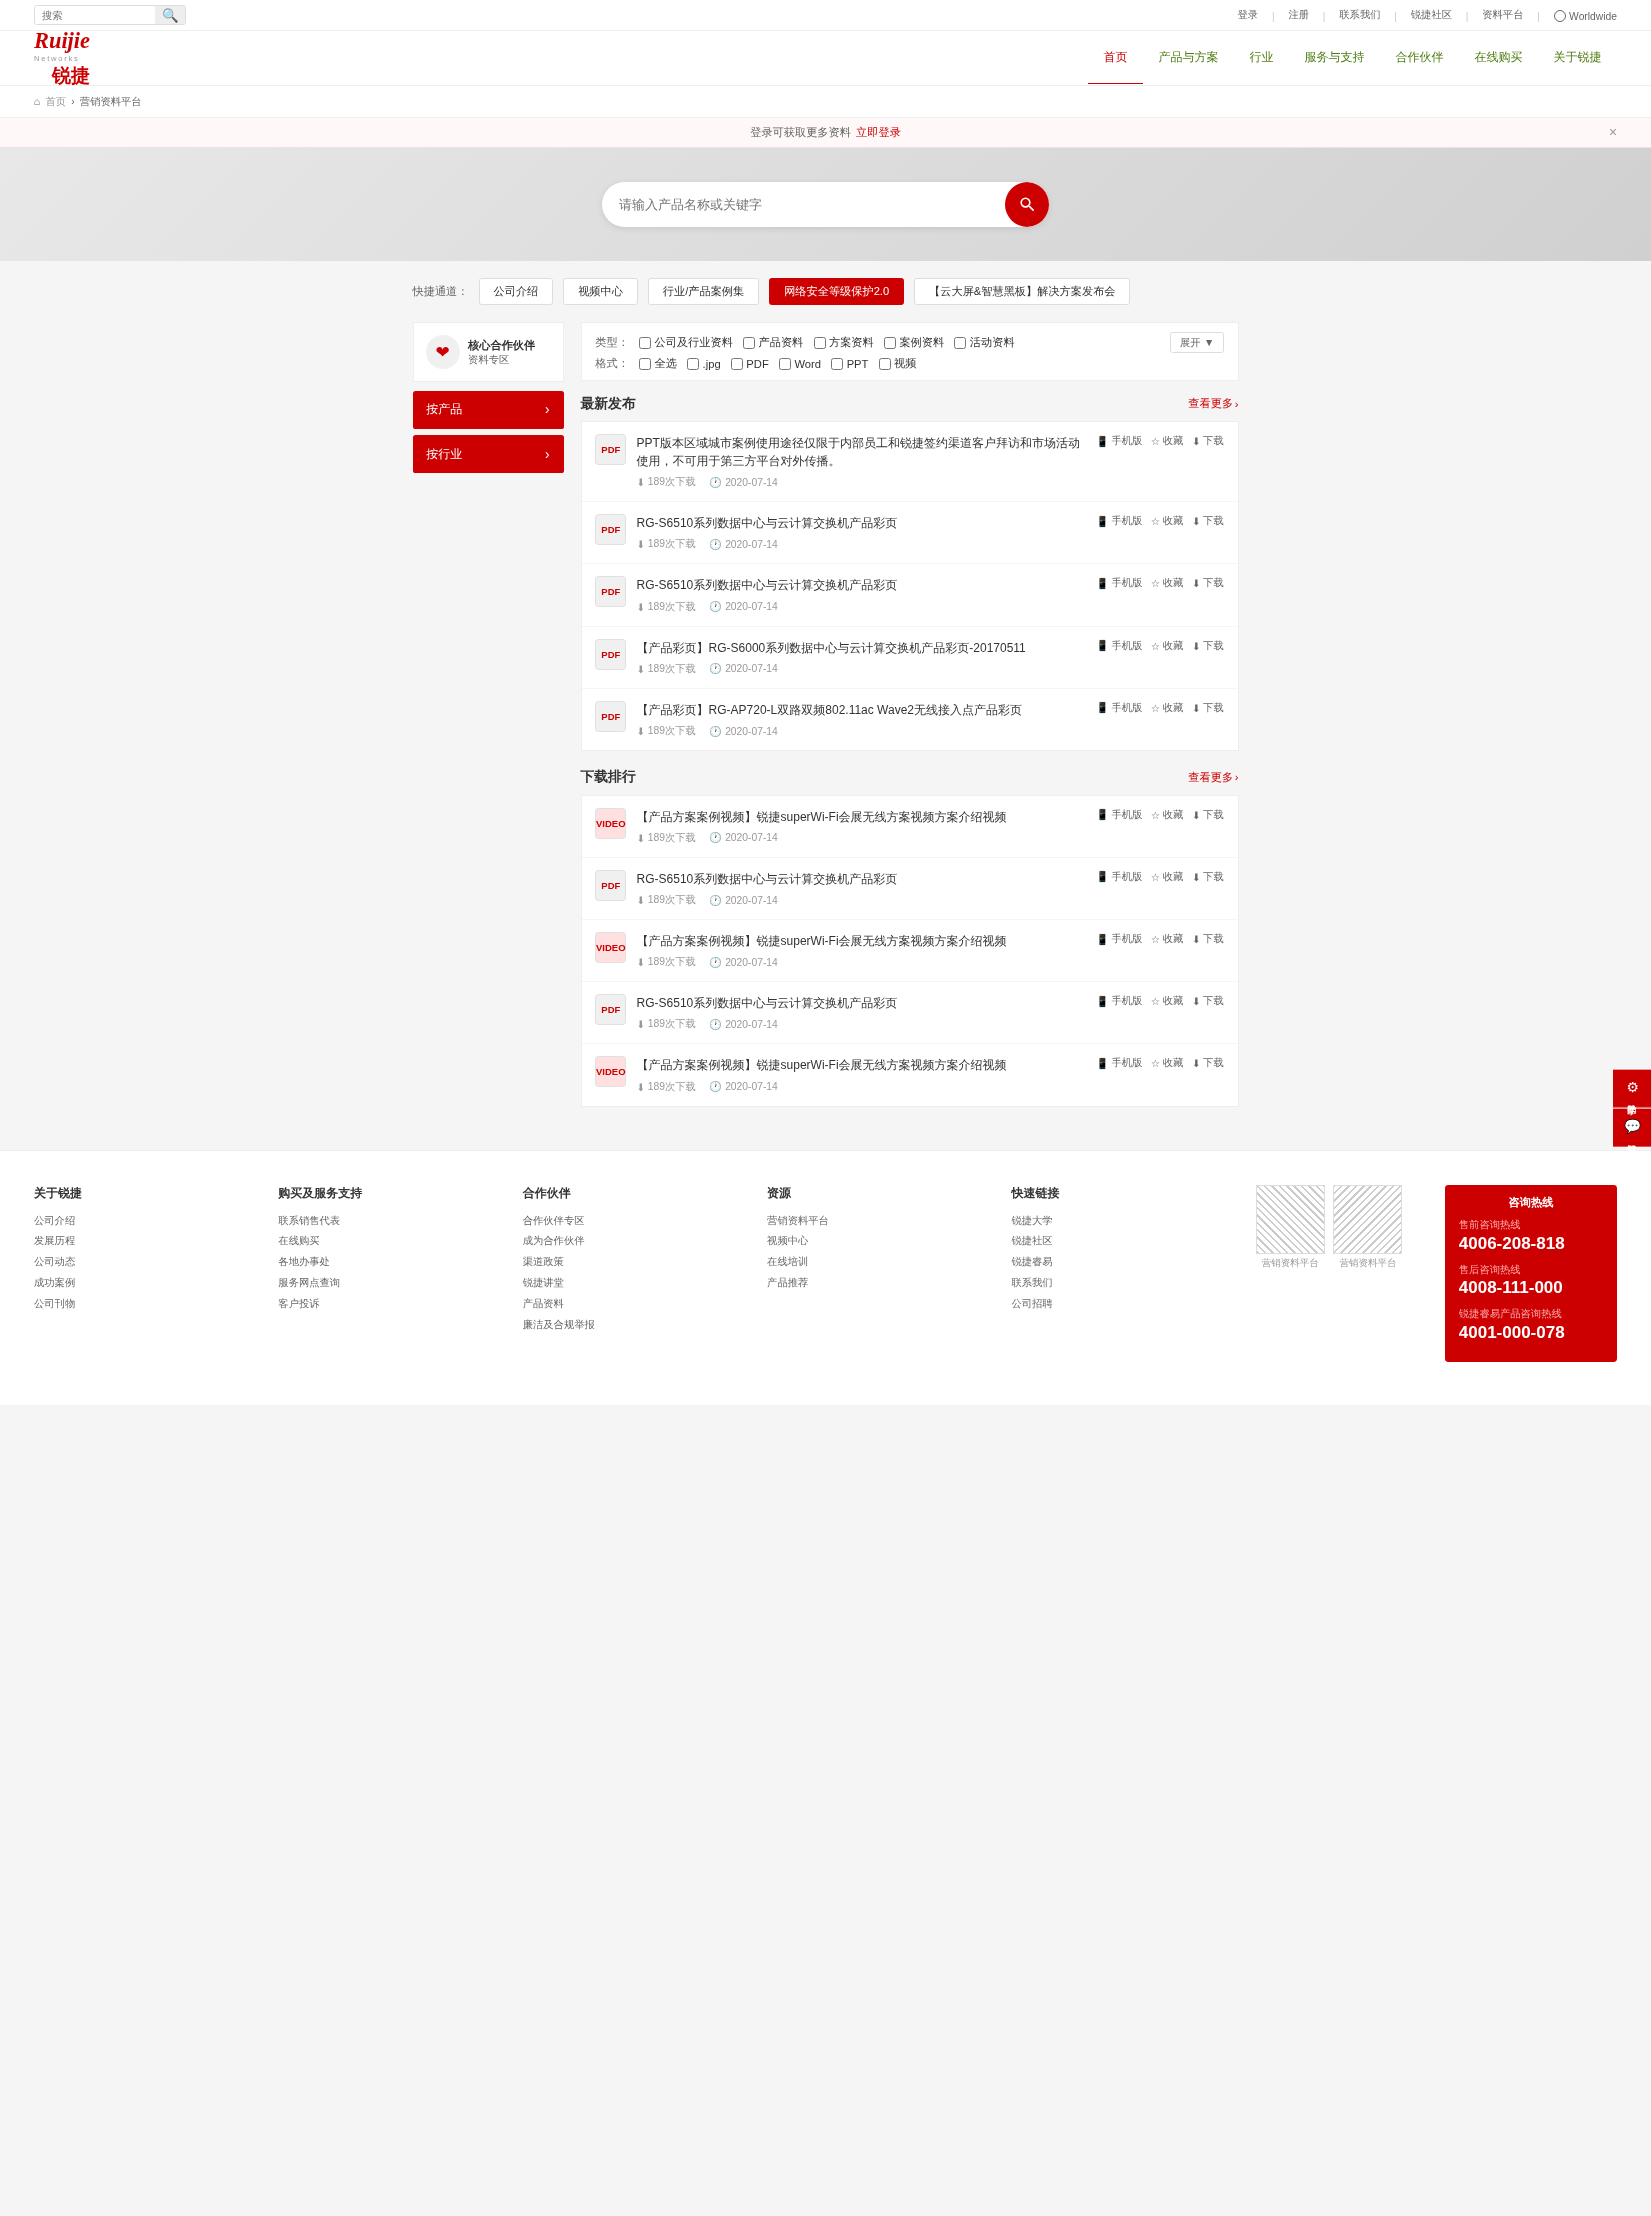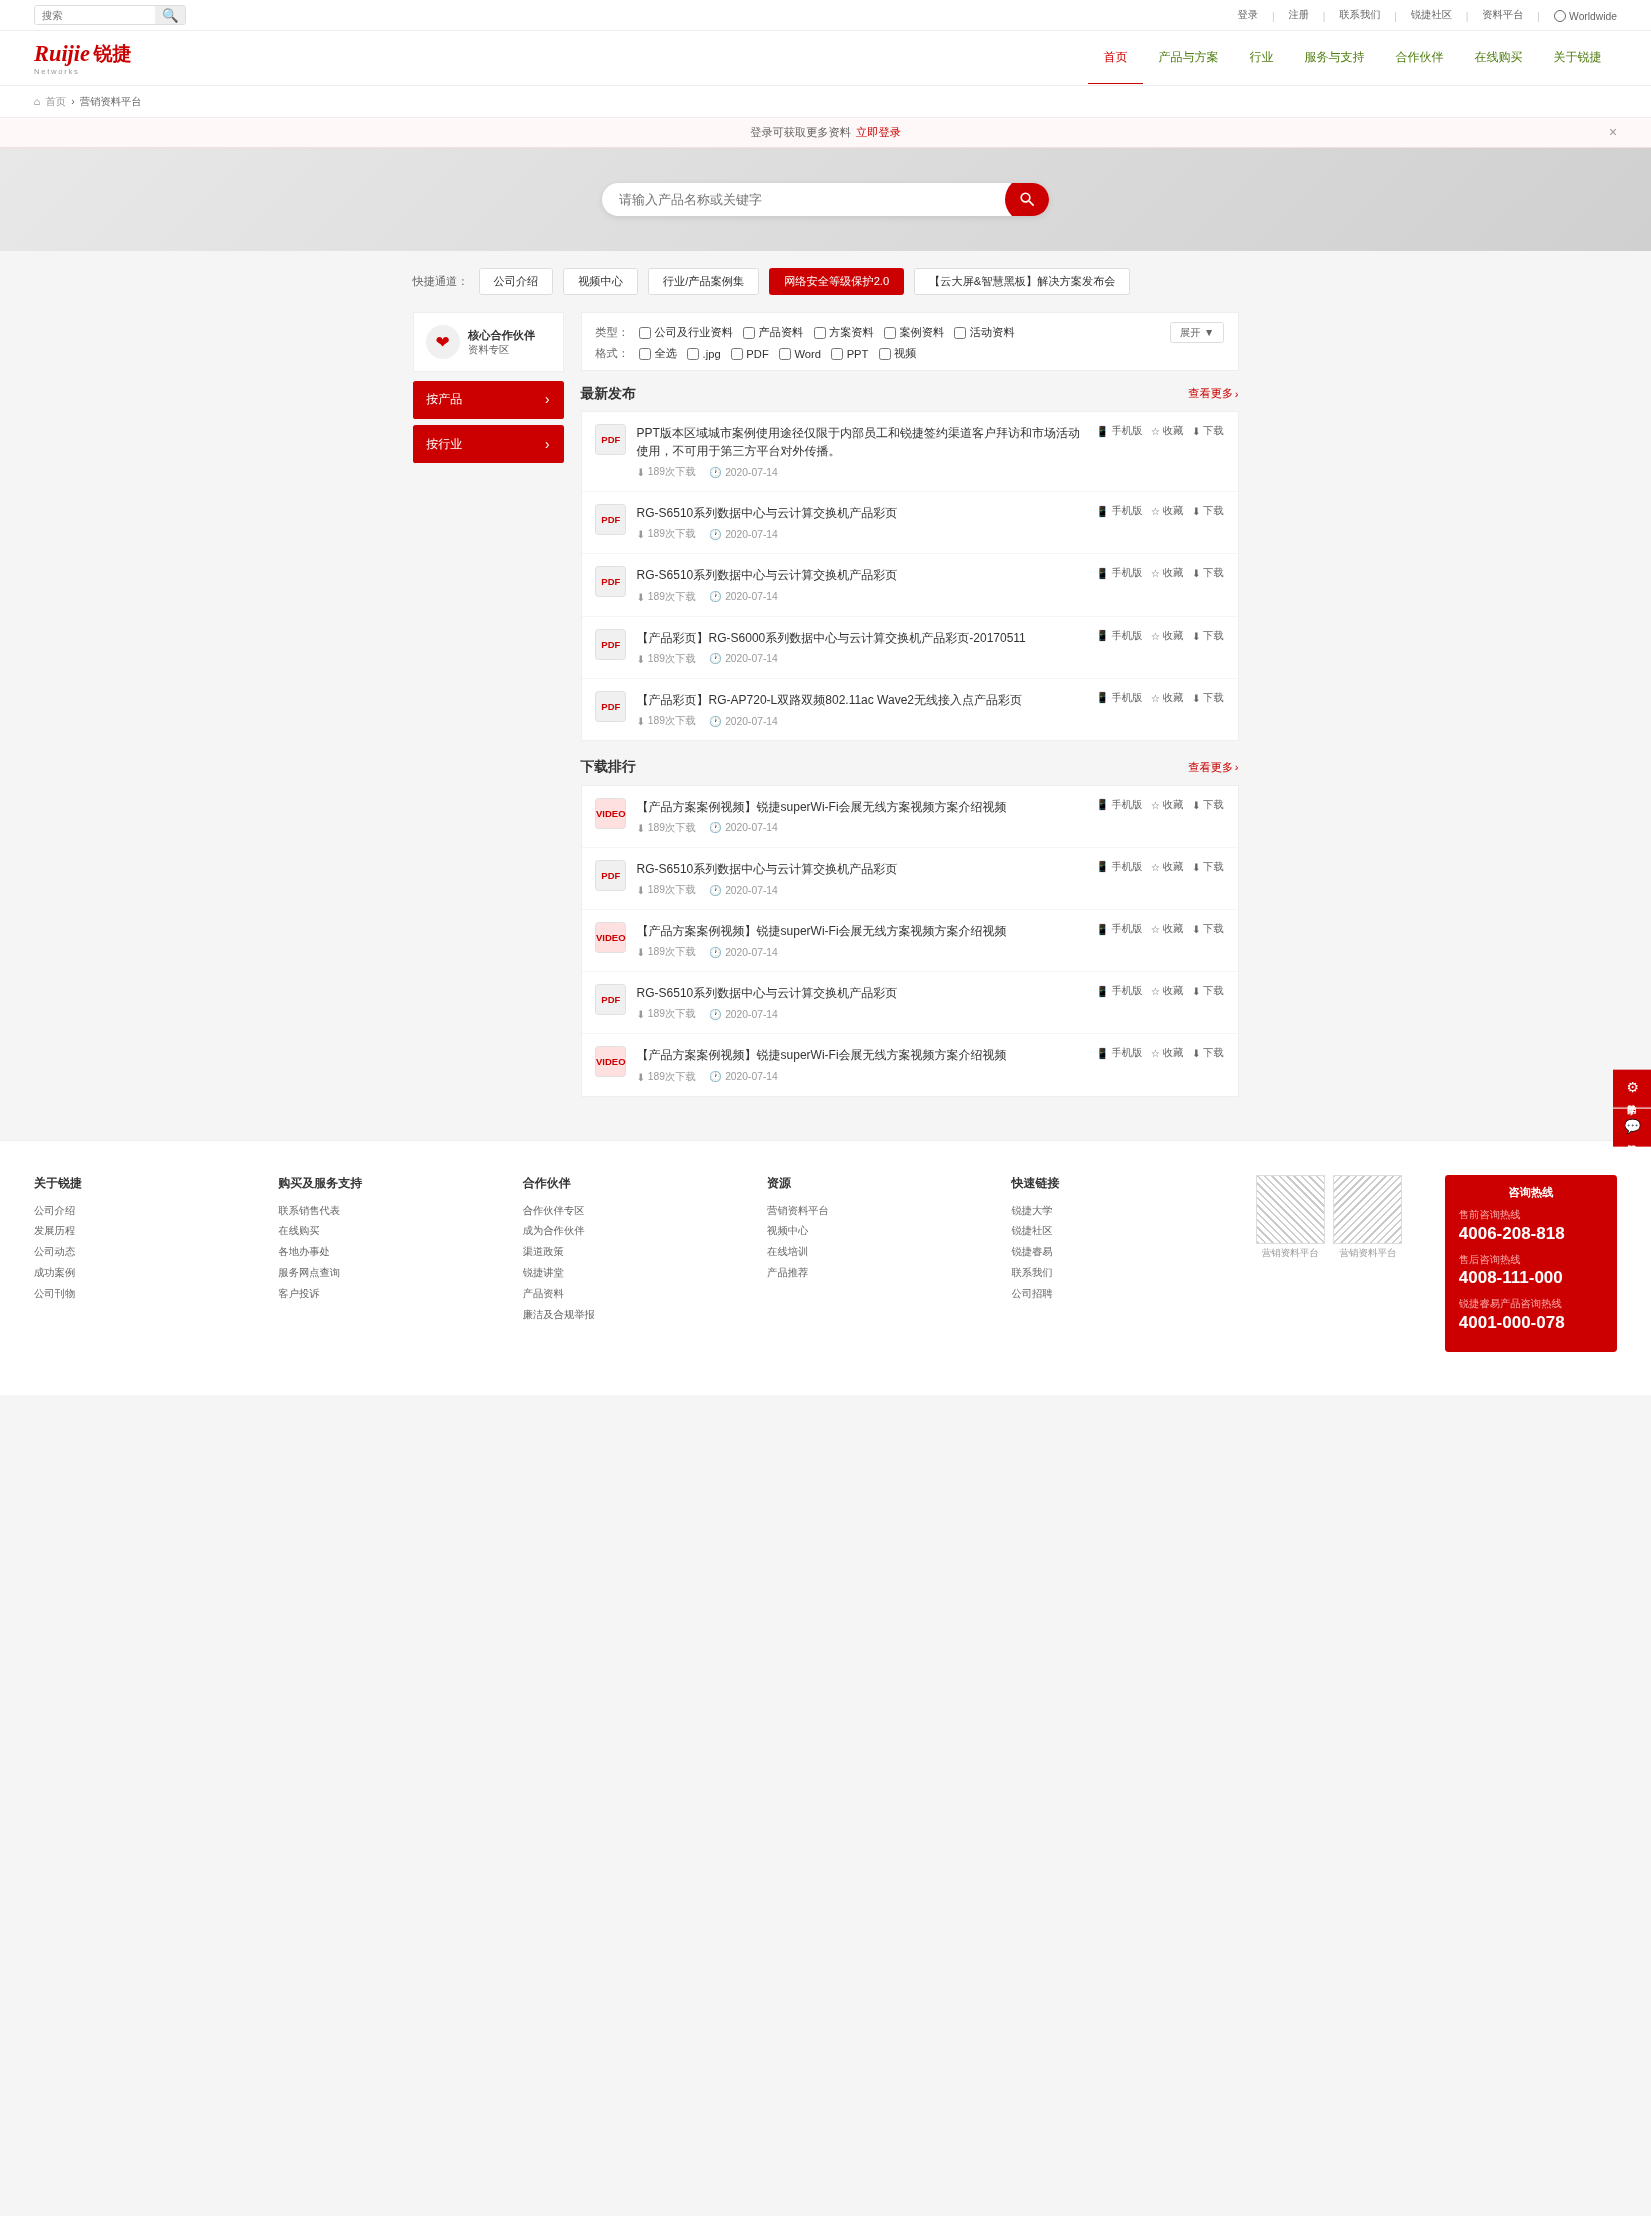--- a/index.html
+++ b/index.html
@@ -9,39 +9,39 @@
     .top-bar { background: #fff; border-bottom: 0.9px solid #eee; padding: 0 34px; display: flex; align-items: center; justify-content: space-between; height: 31px; }
     .top-bar-right { display: flex; align-items: flex-end; gap: 13.8px; font-size: 10.3px; color: #666; }
     .top-bar-right a { color: #666; text-decoration: none; }
     .search-box-top { display: flex; align-items: center; border: 0.9px solid #ddd; border-radius: 2.6px; overflow: hidden; height: 20.6px; }
     .search-box-top input { border: none; outline: none; padding: 0 6.9px; font-size: 10.3px; width: 120px; }
     .search-box-top button { background: #eee; border: none; padding: 0 6.9px; height: 20.6px; cursor: pointer; color: #666; }
     .worldwide { display: flex; align-items: center; gap: 3.4px; }
     .globe-icon { width: 12px; height: 12px; border-radius: 50%; border: 0.9px solid #666; display: inline-block; }
 
     .main-header { background: #fff; padding: 0 34px; display: flex; align-items: center; justify-content: space-between; height: 55px; border-bottom: 0.9px solid #eee; }
-    .logo { display: flex; align-items: flex-start; }
+    .logo { display: flex; align-items: flex-end; flex-direction: column; }
     
     .main-nav { display: flex; gap: 0; }
     .main-nav a { text-decoration: none; color: #4d7c0f; padding: 17px 15.5px; font-size: 12px; display: block; }
     .main-nav a.active { color: #c00; border-bottom: 1.7px solid #c00; }
 
     
     .breadcrumb { background: #fff; padding: 8.6px 34px; display: flex; align-items: center; gap: 5.2px; font-size: 10.3px; color: #999; border-bottom: 0.9px solid #eee; }
     .breadcrumb a { color: #999; text-decoration: none; }
     .breadcrumb span { color: #666; }
 
     
     .notice-bar { background: #fff8f8; padding: 6.9px 34px; display: flex; align-items: center; justify-content: center; font-size: 11.2px; color: #666; border-bottom: 0.9px solid #f0e0e0; position: relative; }
     .notice-bar a { color: #c00; text-decoration: none; }
     .notice-bar .close-btn { position: absolute; right: 34px; cursor: pointer; color: #999; font-size: 13.8px; }
 
     
     .hero-section { background: linear-gradient(135deg, #e8e8e8 0%, #d0d0d0 100%); padding: 34px 34px; display: flex; align-items: center; justify-content: center; min-height: 103px; }
-    .hero-search { display: flex; align-items: center; background: #fff; border-radius: 26px; overflow: hidden; width: 447px; height: 33px; box-shadow: 0 1.7px 6.9px rgba(0,0,0,0.1); }
+    .hero-search { display: flex; align-items: center; background: #fff; border-radius: 26px; overflow: hidden; width: 447px; height: 45px; box-shadow: 0 1.7px 6.9px rgba(0,0,0,0.1); }
     .hero-search input { flex: 1; border: none; outline: none; padding: 0 17px; font-size: 13px; color: #999; background: transparent; }
     .hero-search button { background: #c00; border: none; width: 45px; height: 45px; border-radius: 50%; cursor: pointer; display: flex; align-items: center; justify-content: center; flex-shrink: 0; margin-right: -0.9px; }
     .hero-search button svg { width: 19px; height: 19px; fill: #fff; }
 
     
     .quick-nav { display: flex; align-items: center; gap: 10.3px; margin-bottom: 17px; flex-wrap: wrap; }
     .quick-nav-label { font-size: 11.2px; color: #666; white-space: nowrap; }
     .quick-nav-btn { border: 0.9px solid #ddd; background: #fff; padding: 5.2px 13.8px; border-radius: 2.6px; font-size: 11.2px; color: #333; cursor: pointer; white-space: nowrap; }
     .quick-nav-btn.active { background: #c00; color: #fff; border-color: #c00; }
 

